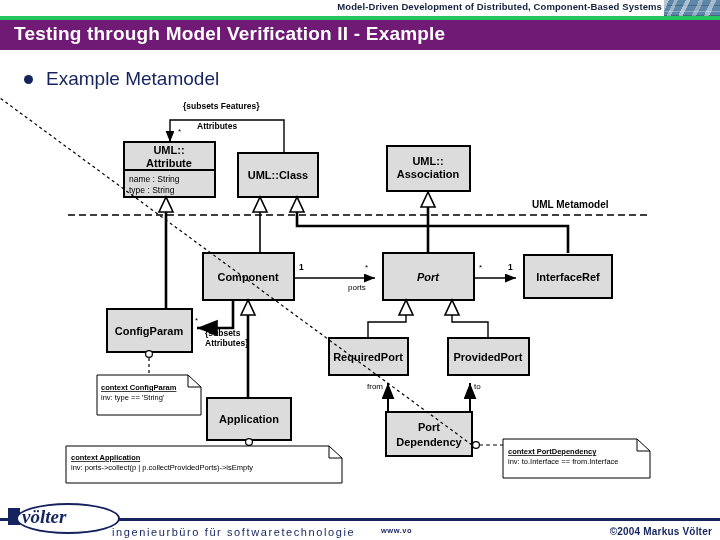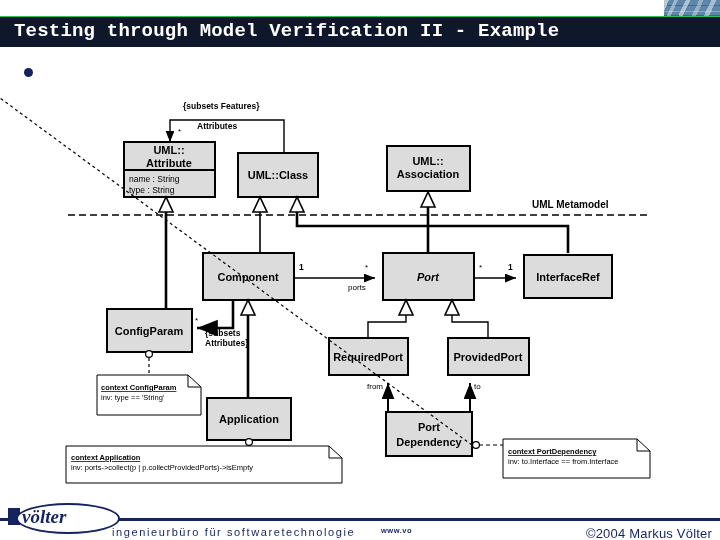--- a/index.html
+++ b/index.html
@@ -43,23 +43,22 @@
         rgba(255,255,255,0.45) 74% 82%, rgba(255,255,255,0) 82% 100%),
       linear-gradient(0deg, rgba(0,0,0,0.25) 0 12%, rgba(0,0,0,0) 12% 30%,
         rgba(255,255,255,0.3) 30% 38%, rgba(0,0,0,0) 38% 62%,
         rgba(0,0,0,0.2) 62% 70%, rgba(0,0,0,0) 70% 100%),
       #5d86a8;
   }
   #title-bar {
     position: absolute;
     left: 0; top: 16px;
     width: 720px; height: 30px;
-    background: #0f172a;
-    border-top: 1px solid #22c55e;
-    font-family: Liberation Mono, monospace;
+    background: #701a75;
+    border-top: 4px solid #22c55e;
   }
   #slide-title {
     position: absolute;
     left: 14px; top: 3px;
     font-size: 19px;
     font-weight: bold;
     color: #ffffff;
     letter-spacing: 0.2px;
     white-space: nowrap;
   }
@@ -147,22 +146,22 @@
     font-size: 7.5px;
     font-weight: bold;
     color: #15235e;
     letter-spacing: 0.5px;
     white-space: nowrap;
     padding-left: 7px;
   }
   #footer-copyright {
     position: absolute;
     right: 8px; top: 526px;
-    font-size: 13px;
-    font-weight: normal;
+    font-size: 10px;
+    font-weight: bold;
     color: #15235e;
     letter-spacing: 0.2px;
     white-space: nowrap;
   }
 
   
   .cls-name { font-family: "Liberation Sans", sans-serif; font-size: 11px; font-weight: bold; fill: #000; }
   .cls-name-it { font-family: "Liberation Sans", sans-serif; font-size: 11px; font-weight: bold; font-style: italic; fill: #000; }
   .cls-attr { font-family: "Liberation Sans", sans-serif; font-size: 8.5px; fill: #000; }
   .edge-lbl { font-family: "Liberation Sans", sans-serif; font-size: 8px; fill: #000; }
@@ -171,29 +170,31 @@
   .note-t-b { font-family: "Liberation Sans", sans-serif; font-size: 7.5px; font-weight: bold; fill: #000; text-decoration: underline; }
   .pkg-lbl { font-family: "Liberation Sans", sans-serif; font-size: 10px; font-weight: bold; fill: #000; }
   .boxfill { fill: #dcdcdc; stroke: #000; stroke-width: 2; }
   .notefill { fill: #ffffff; stroke: #000; stroke-width: 1; }
   .ln { stroke: #000; fill: none; }
 </style>
 </head>
 <body>
 
 <div id="header-band">
+  <div id="header-subtitle">Model-Driven Development of Distributed, Component-Based Systems</div>
   <div id="header-thumb"></div>
 </div>
 
 <div id="title-bar">
   <div id="slide-title">Testing through Model Verification II - Example</div>
 </div>
 
 <div id="bullet-row">
   <div id="bullet-dot"></div>
+  <div id="bullet-text">Example Metamodel</div>
 </div>
 
 <div id="diagram">
 <svg width="720" height="400" viewBox="0 0 720 400" xmlns="http://www.w3.org/2000/svg">
   <defs>
     <marker id="arrowOpen" markerWidth="9" markerHeight="9" refX="8" refY="3.2" orient="auto">
       <path d="M0,0 L8,3.2 L0,6.4" fill="#000"></path>
     </marker>
     <marker id="arrowSolid" markerWidth="9" markerHeight="9" refX="8" refY="3.2" orient="auto">
       <path d="M0,0 L8,3.2 L0,6.4 Z" fill="#000"></path>

